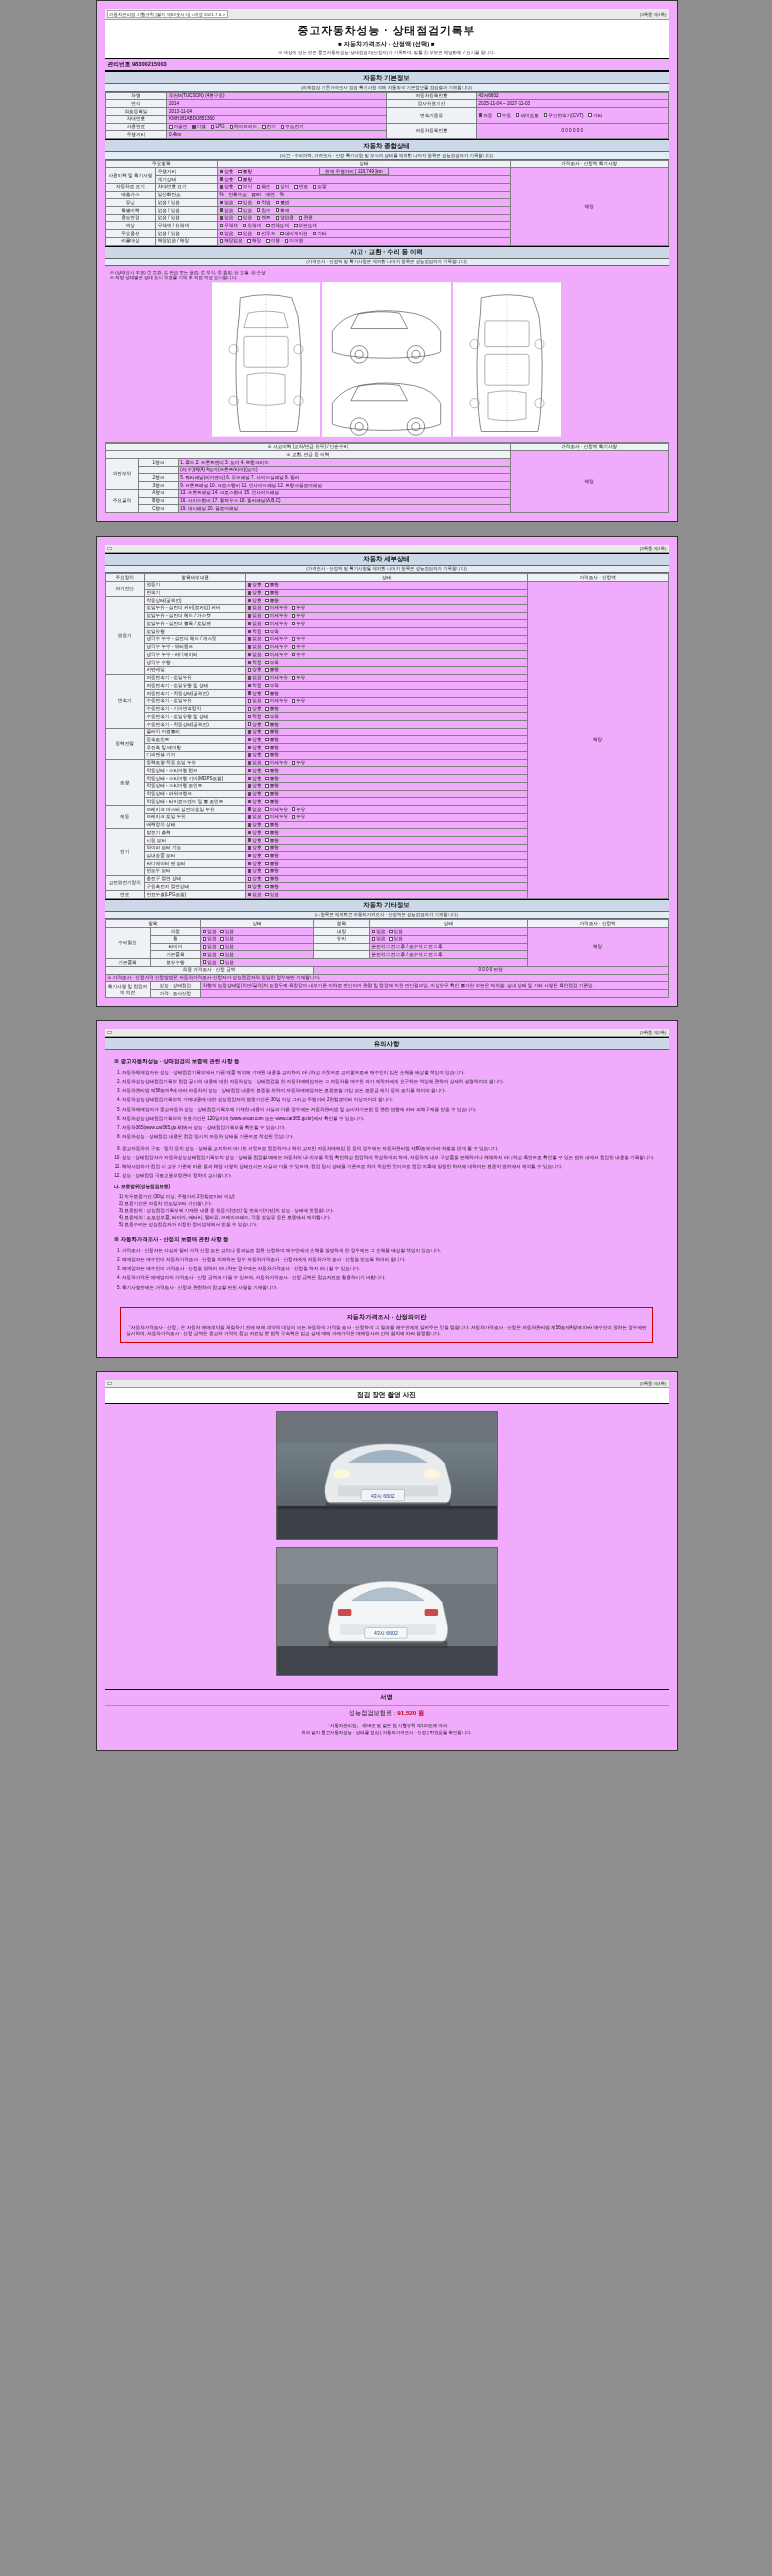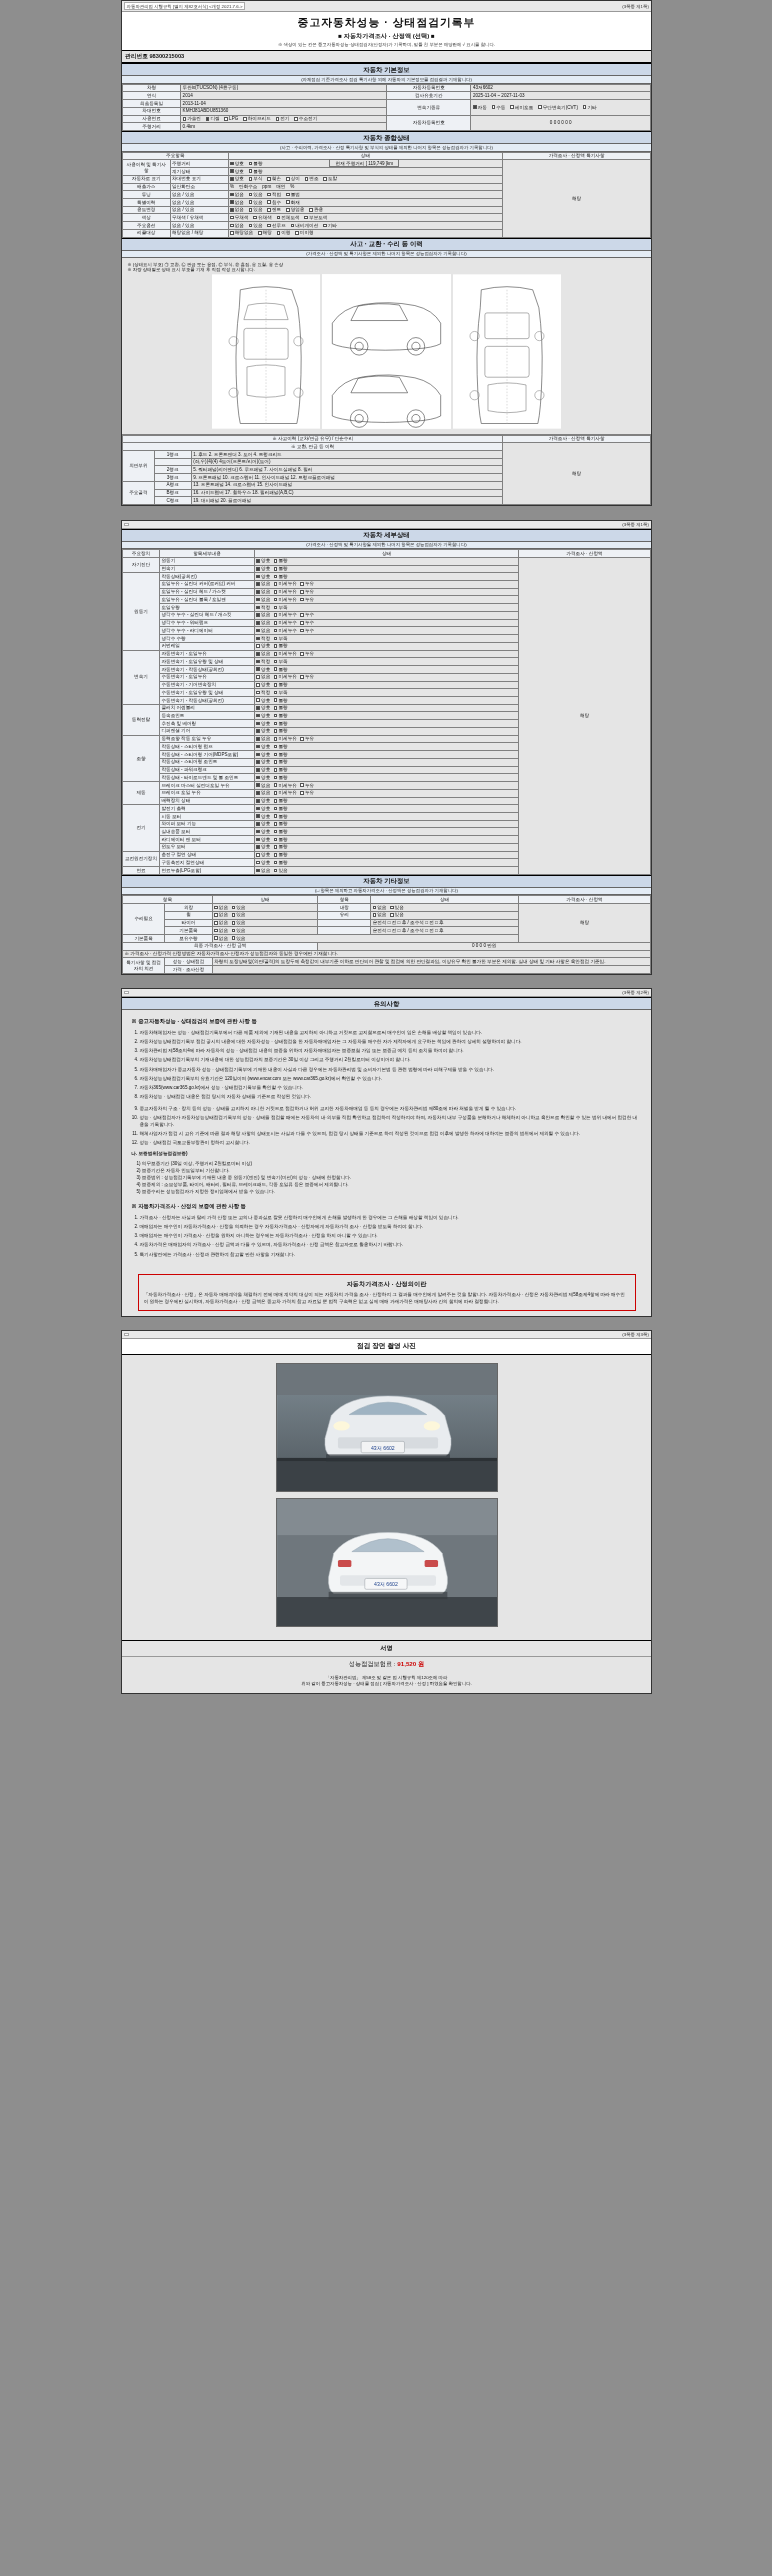--- a/index.html
+++ b/index.html
@@ -5,25 +5,25 @@
   * { box-sizing: border-box; }
   html, body { margin:0; padding:0; }
   body {
     width:773px;
     background:#8e8e8e;
     font-family:"Liberation Sans", sans-serif;
     font-size:5.7px;
     color:#111;
   }
   .page {
-    width:531px;
+    width:582px;
     margin:0 auto 13.4px auto;
-    background:#e5e5e5;
+    background:#f0abfc;
     border:0.5px solid #333;
-    padding:0;
+    padding:8px;
     position:relative;
   }
   .page-top-strip {
     display:flex; justify-content:space-between; align-items:center;
     font-size:4.6px; padding:1px 2.1px; border-bottom:0.5px solid #999;
     background:#e9e9e9;
   }
   .page-top-strip .left { font-size:4.4px; color:#333; border:0.5px solid #aaa; padding:0.5px 1.5px; background:#fff;}
   .page-top-strip .right { font-size:4.4px; color:#333; }
   .doc-title {

